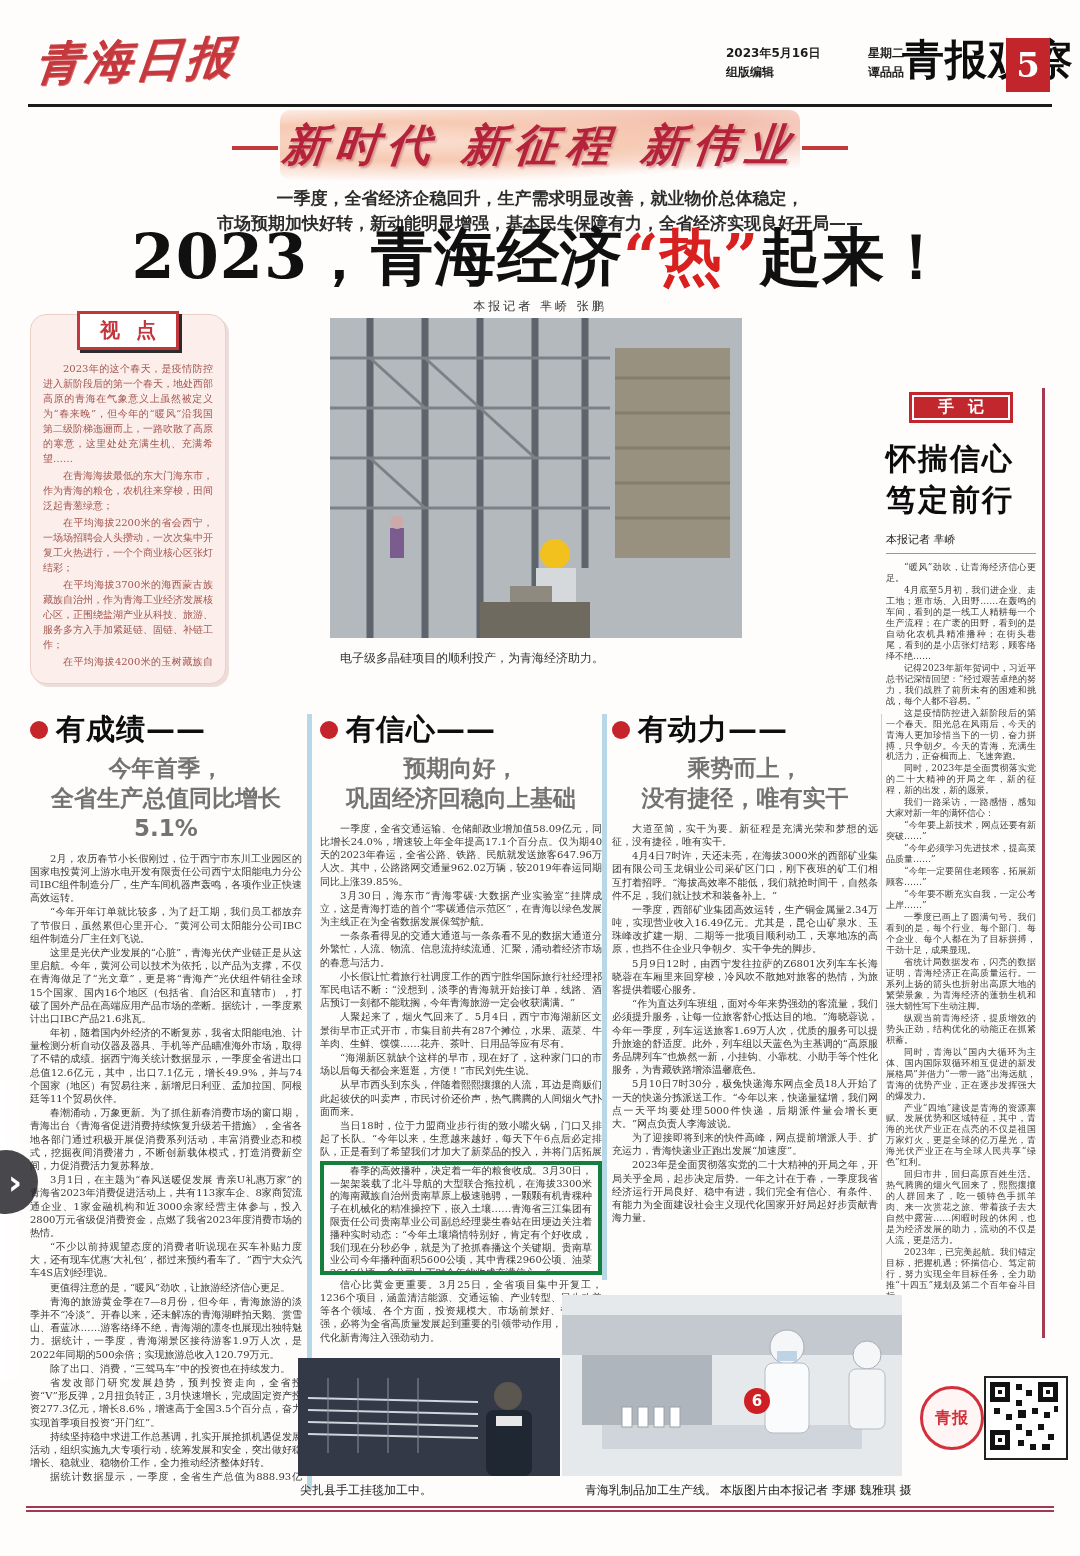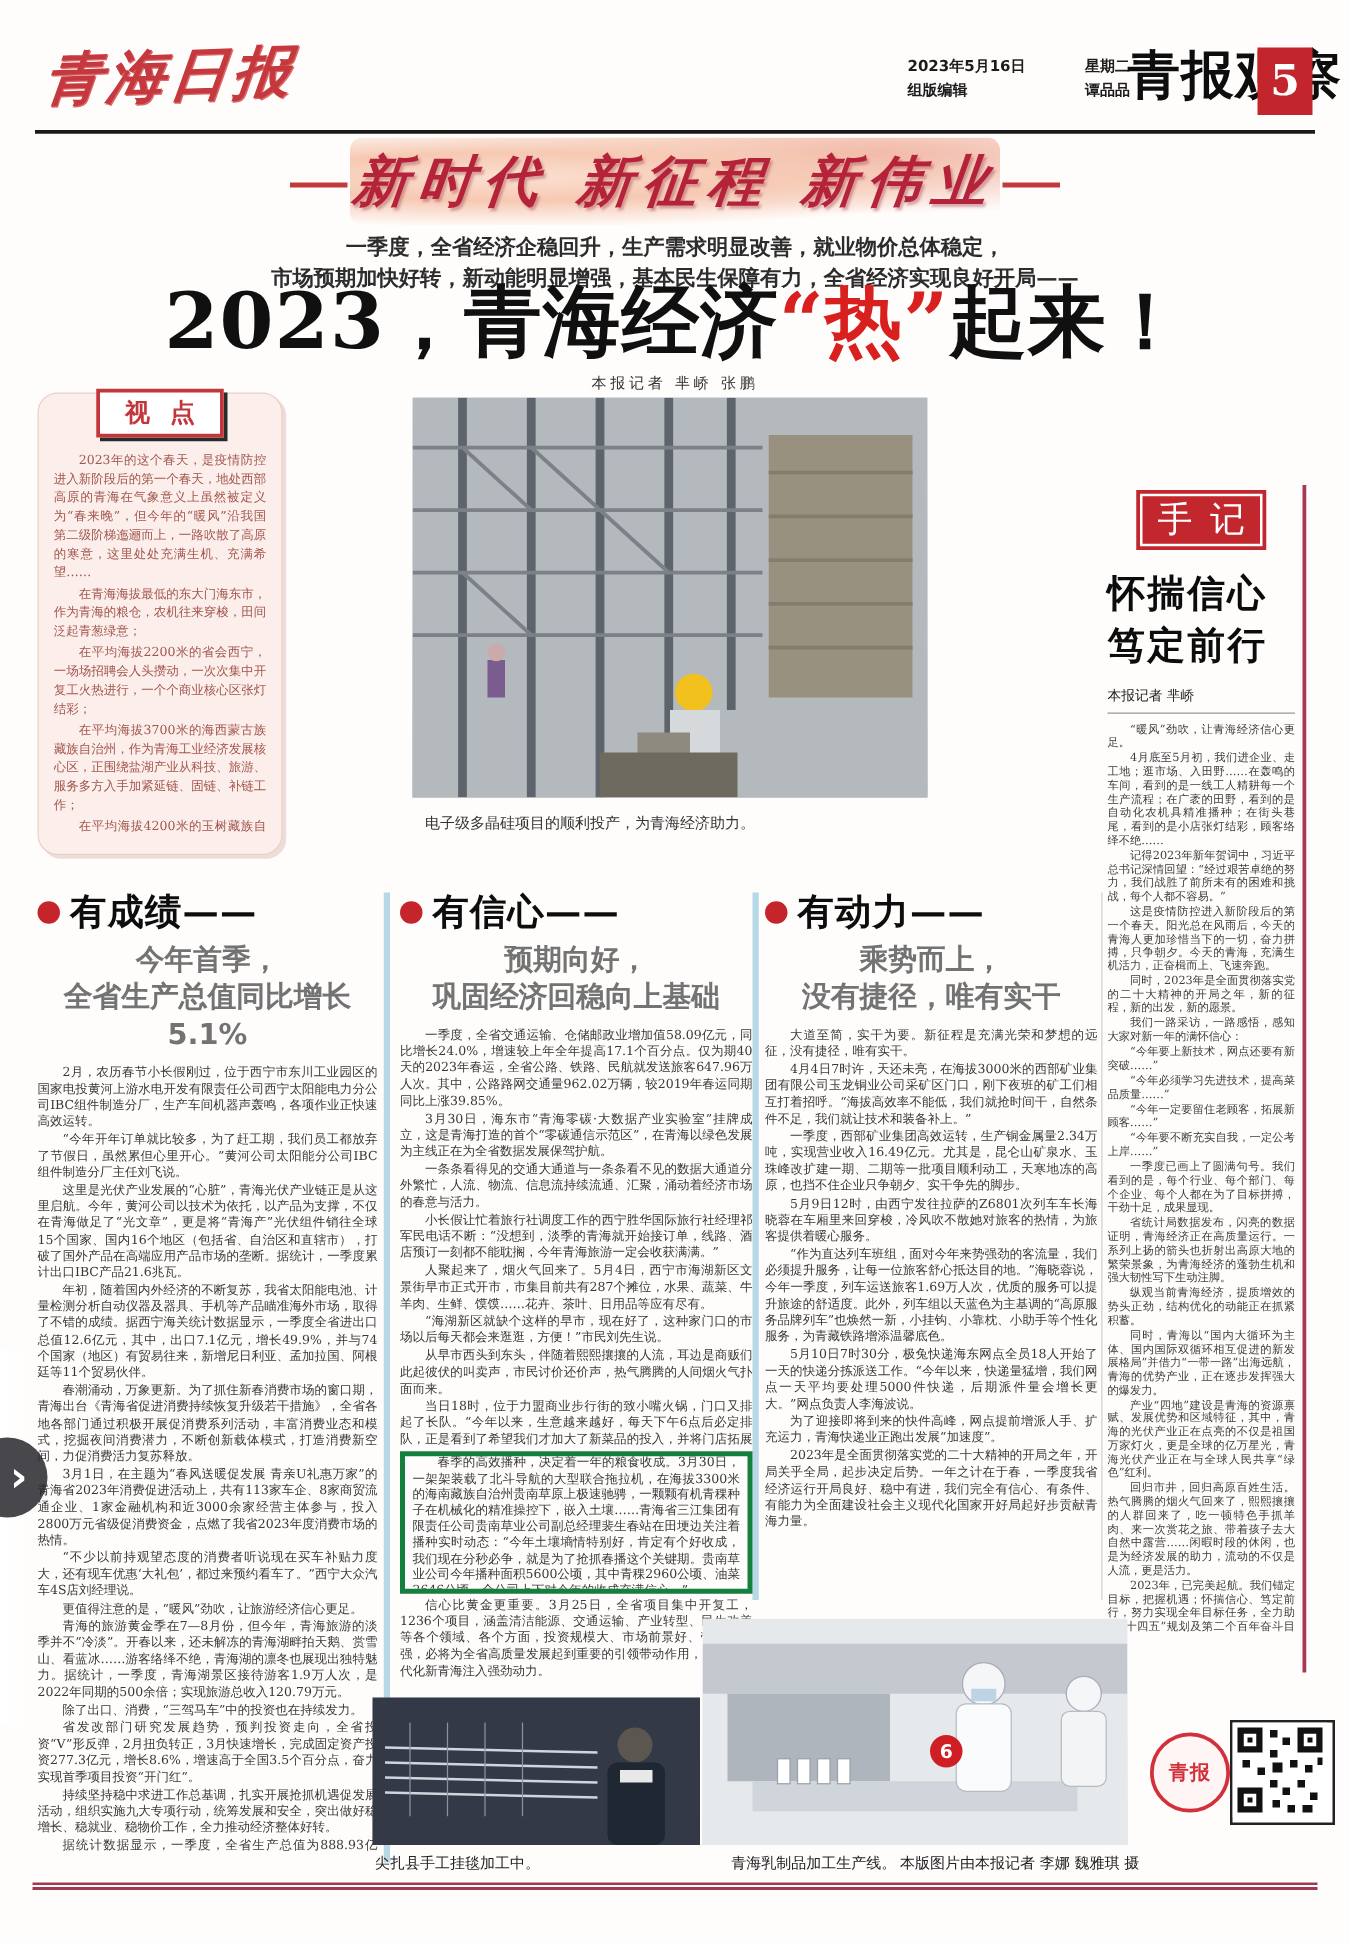--- a/index.html
+++ b/index.html
@@ -43,21 +43,21 @@
         padding:3px 4px 3px 20px;box-shadow:3px 3px 0 #2b2b2b;white-space:nowrap;}
   .vp-body{height:308px;overflow:hidden;}
   .vp-body p{margin:0 0 2px;font-size:10px;line-height:1.5;color:#a2554e;text-indent:2em;text-align:justify;}
   
   .main-photo{position:absolute;left:330px;top:318px;width:412px;height:320px;overflow:hidden;
         background:linear-gradient(180deg,#c9ccd0 0%,#aeb3b8 50%,#8f969c 100%);}
   .photo-caption{position:absolute;left:340px;top:650px;font-size:12px;color:#333;
         font-family:"DejaVu Sans","Liberation Sans",sans-serif;}
   
   .notes{position:absolute;left:886px;top:392px;width:150px;}
-  .notes-label{width:90px;margin:0 auto;background:#c2272d;color:#fff;font-size:28px;font-weight:400;
+  .notes-label{width:90px;margin:0 auto;background:#c2272d;color:#fff;font-size:16px;font-weight:700;
         text-align:center;letter-spacing:14px;padding:5px 0 5px 14px;outline:2px solid #fff;outline-offset:-5px;white-space:nowrap;}
   .notes-title{margin-top:16px;text-align:left;font-size:30px;font-weight:900;line-height:1.35;letter-spacing:2px;color:#0c0c0c;}
   .notes-byline{margin-top:12px;font-size:11px;color:#222;border-bottom:1px solid #999;padding-bottom:6px;
         font-family:"DejaVu Sans","Liberation Sans",sans-serif;}
   .notes-body{margin-top:8px;height:752px;overflow:hidden;}
   .notes-body p{margin:0 0 1px;font-size:9px;line-height:1.22;color:#3c3c3c;text-indent:2em;text-align:justify;}
   .notes-rule{position:absolute;left:1042px;top:388px;width:3px;height:950px;background:#a63a50;}
   
   .col{position:absolute;top:710px;}
   .col-head{display:flex;align-items:center;gap:8px;}

